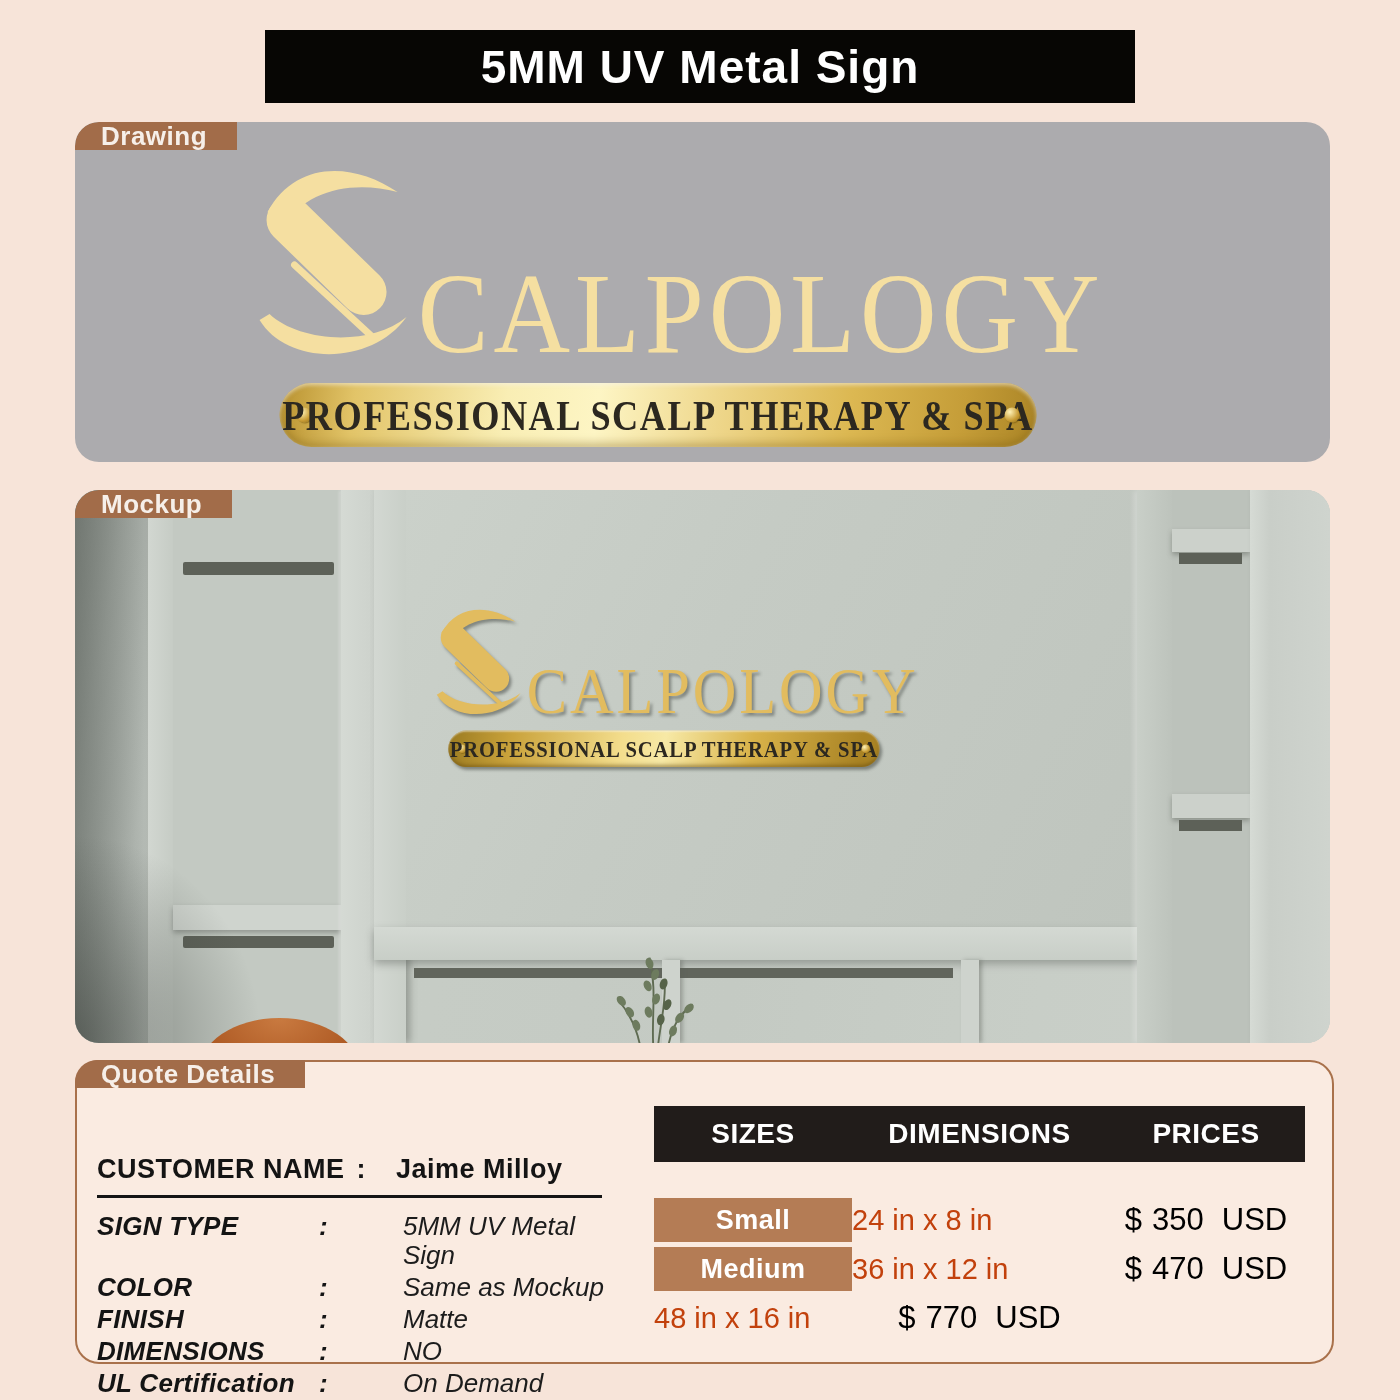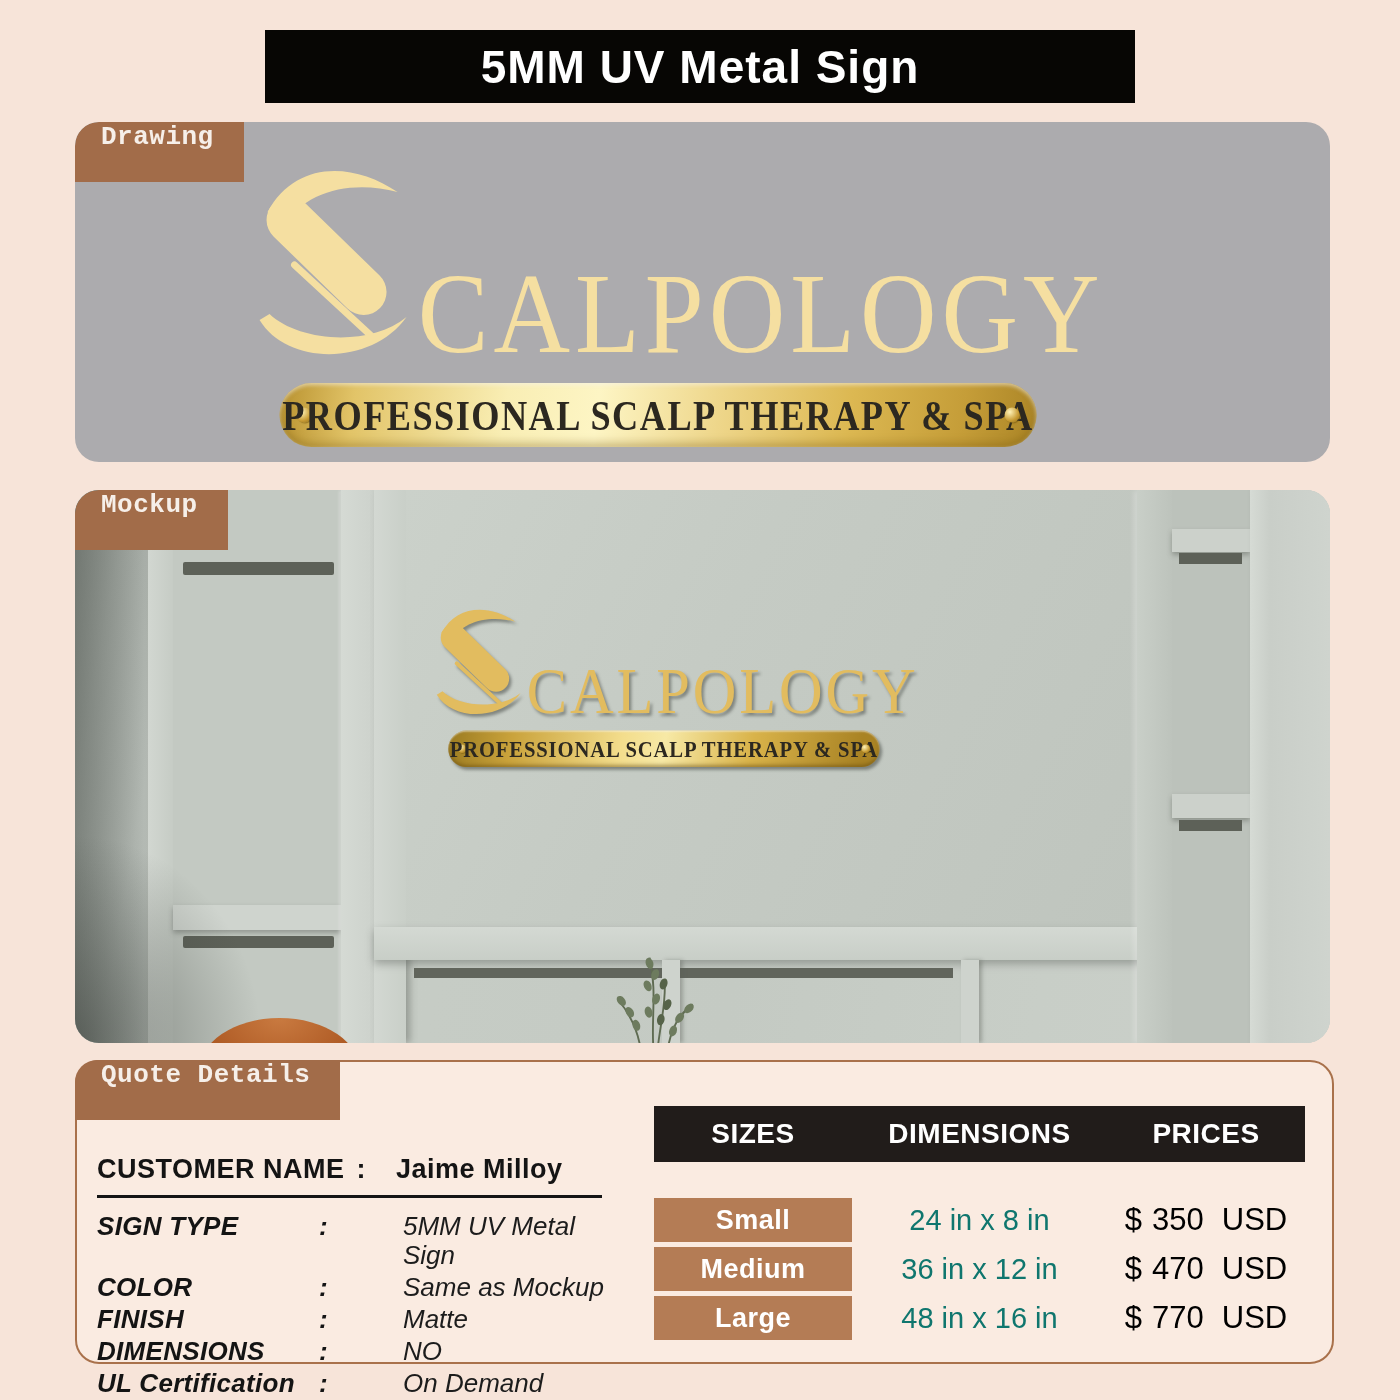--- a/index.html
+++ b/index.html
@@ -17,28 +17,27 @@
     position:absolute;left:265px;top:30px;width:870px;height:73px;
     background:#070604;display:flex;align-items:center;justify-content:center;
   }
   .title-bar h1{
     margin:0;color:#ffffff;font-size:46px;font-weight:700;letter-spacing:1px;
   }
 
   
   .panel{position:absolute;left:75px;width:1255px;border-radius:24px;}
   .tab{
-    position:absolute;top:0;left:0;height:60px;
+    position:absolute;top:0;left:0;height:28px;
     background:#A26C49;color:#F6EFE9;
     font-weight:700;font-size:26px;letter-spacing:.5px;
-    display:flex;
+    display:flex;align-items:center;
     padding:0 30px 0 26px;
     border-radius:24px 0 0 0;
     z-index:30;
-    font-family:Liberation Mono, monospace;
   }
 
   .drawing-panel{top:122px;height:340px;background:#ACABAE;overflow:hidden;}
   .mockup-panel{top:490px;height:553px;overflow:hidden;background:#c2c8c2;}
   .quote-panel{top:1060px;height:300px;background:#FAEBE1;border:2px solid #A9714B;}
   .quote-panel .tab{top:-2px;left:-2px;border-radius:22px 0 0 0;}
 
   
   .sign{display:inline-block;}
   .sign-row{display:flex;align-items:flex-end;gap:10px;color:#F5DFA1;}
@@ -150,21 +149,21 @@
   }
   .pt-head div{color:#ffffff;font-weight:700;font-size:28px;text-align:center;letter-spacing:.5px;}
   .pt-rows{margin-top:36px;display:flex;flex-direction:column;gap:5px;}
   .pt-row{display:grid;grid-template-columns:198px 255px 198px;align-items:center;height:44px;}
   .size-btn{
     height:44px;background:#B47C55;border:none;cursor:pointer;
     color:#ffffff;font-family:"Liberation Sans",sans-serif;
     font-weight:700;font-size:27px;letter-spacing:.5px;
     display:flex;align-items:center;justify-content:center;
   }
-  .dim{font-size:29px;color:#0f766e;text-align:center;}
+  .dim{font-size:29px;color:#c2410c;}
   .price{font-weight:400;font-size:31px;color:#000000;text-align:center;white-space:nowrap;}
   .price .cur{margin-right:10px;}
   .price .unit{margin-left:18px;}
 </style>
 </head>
 <body>
 
 <div class="page">
 
   <header class="title-bar">
@@ -315,21 +314,20 @@
           </div>
         </div>
         <div class="pt-row">
           <button class="size-btn">Medium</button>
           <div class="dim">36 in x 12 in</div>
           <div class="price">
             <span class="cur">$</span><span>470</span><span class="unit">USD</span>
           </div>
         </div>
         <div class="pt-row">
-          <button class="size-btn">Large</button>
           <div class="dim">48 in x 16 in</div>
           <div class="price">
             <span class="cur">$</span><span>770</span><span class="unit">USD</span>
           </div>
         </div>
       </div>
     </div>
   </section>
 
 </div>

